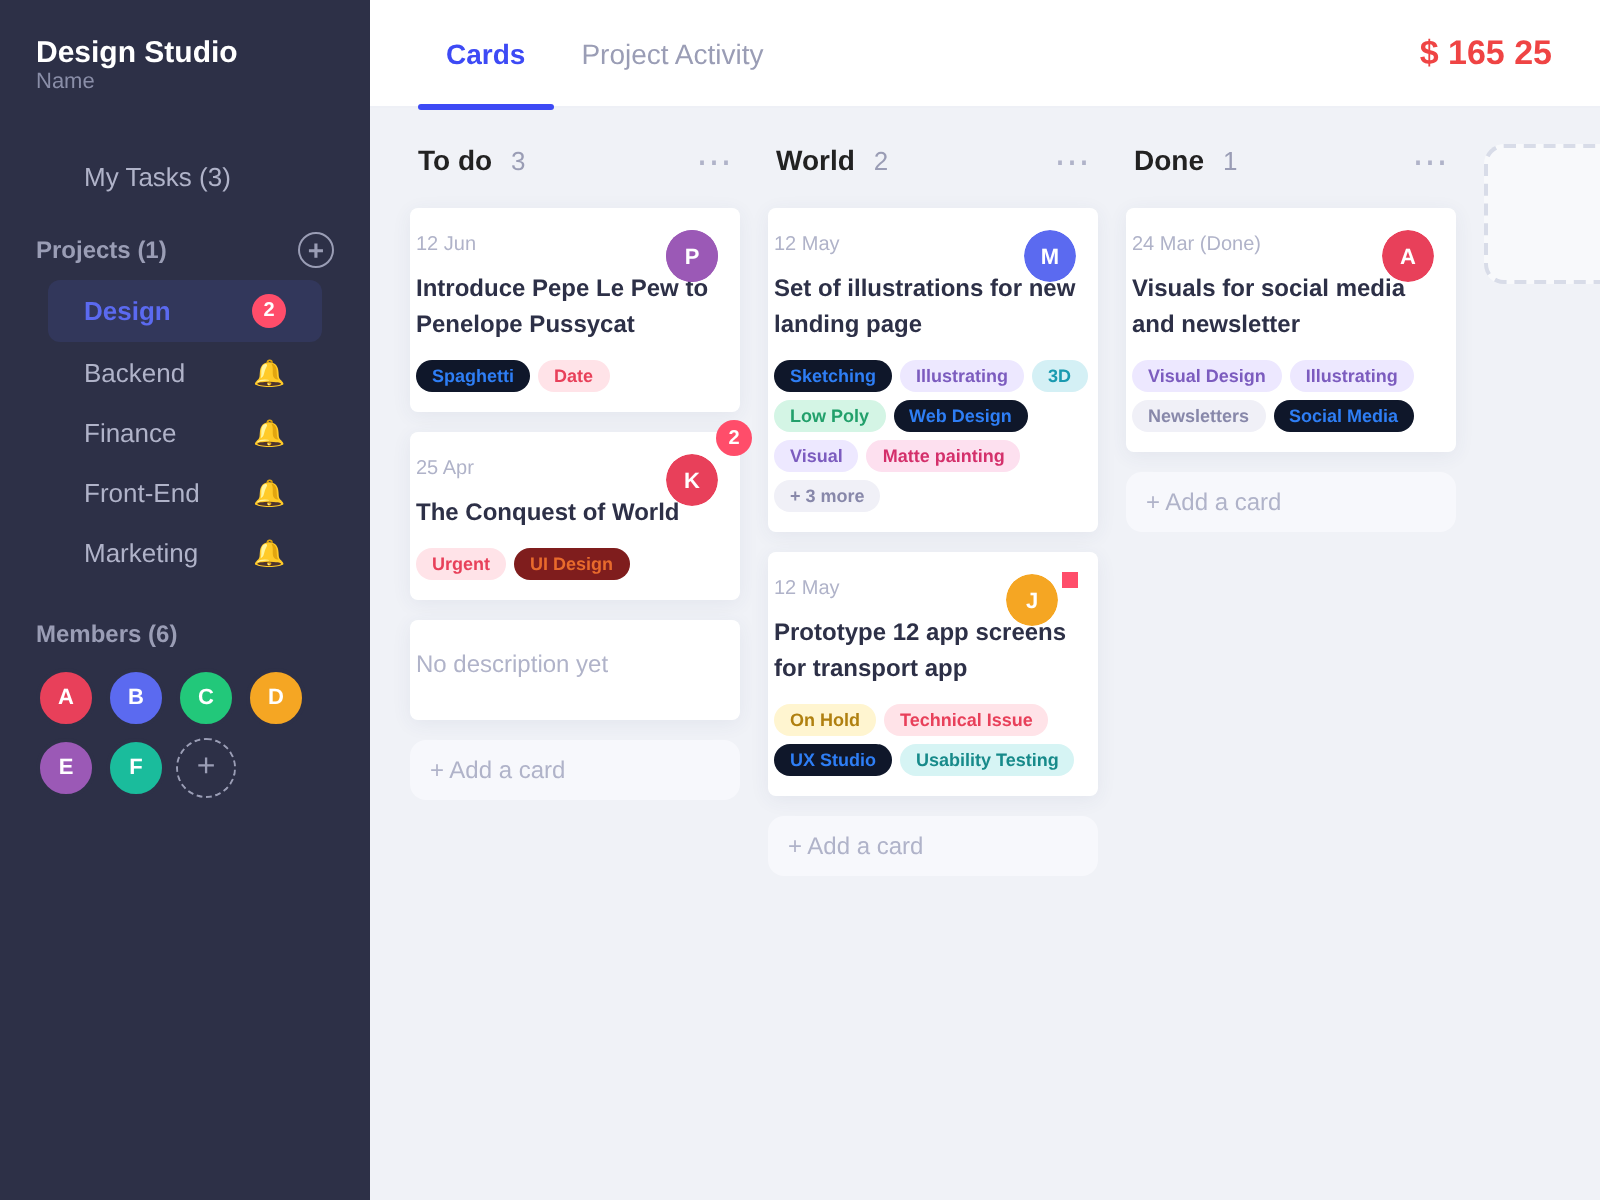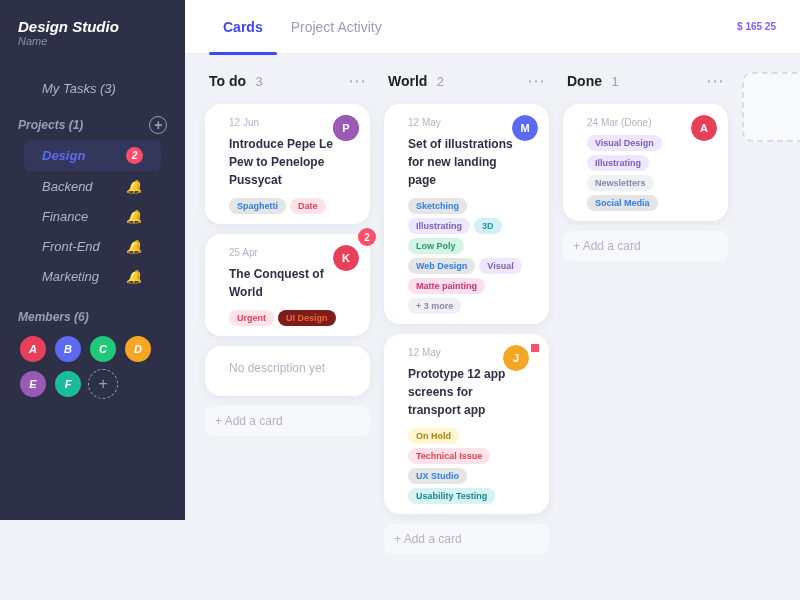--- a/index.html
+++ b/index.html
@@ -3,26 +3,25 @@
   <meta charset="utf-8">
   <style>
     * { box-sizing: border-box; margin: 0; padding: 0; }
     body { font-family: 'Segoe UI', Arial, sans-serif; background: #f0f2f7; width: 800px; height: 600px; overflow: hidden; display: flex; }
 
     
     .sidebar {
       width: 185px;
       min-width: 185px;
       background: #2d3047;
-      height: 520px;
+      height: 600px;
       display: flex;
       flex-direction: column;
       padding: 18px 0;
       color: #fff;
-      font-style: italic;
     }
     .sidebar-brand { padding: 0 18px 18px; }
     .sidebar-brand-name { font-size: 15px; font-weight: 700; color: #fff; }
     .sidebar-brand-sub { font-size: 11px; color: #8a8ea8; }
 
     .sidebar-section { padding: 8px 18px 4px; }
     .sidebar-section-header {
       font-size: 12px; color: #9a9db5; font-weight: 600;
       display: flex; align-items: center; justify-content: space-between;
       margin-bottom: 6px;
@@ -75,59 +74,59 @@
     .topbar-tabs { display: flex; gap: 0; }
     .topbar-tab {
       padding: 6px 14px; font-size: 14px; color: #9a9db5; cursor: pointer;
       font-weight: 500; position: relative;
     }
     .topbar-tab.active { color: #3d4af5; font-weight: 700; }
     .topbar-tab.active::after {
       content: ''; position: absolute; bottom: -14px; left: 0; right: 0;
       height: 3px; background: #3d4af5; border-radius: 2px;
     }
-    .topbar-right { font-size: 10px; color: #8b5cf6; font-weight: 600; }
+    .topbar-right { font-size: 17px; color: #ef4444; font-weight: 600; }
 
     
     .board {
       flex: 1; display: flex; gap: 14px;
       padding: 18px 20px; overflow-x: auto; align-items: flex-start;
     }
 
     
     .column { width: 165px; min-width: 165px; display: flex; flex-direction: column; gap: 10px; }
     .column-header {
       display: flex; align-items: center; justify-content: space-between;
       padding: 0 4px 4px;
     }
     .column-title { font-size: 14px; font-weight: 700; color: #222; }
     .column-count { font-size: 13px; color: #9a9db5; margin-left: 5px; }
     .column-menu { color: #b0b3c9; font-size: 18px; cursor: pointer; line-height: 1; }
 
     
     .card {
-      background: #fff; border-radius: 16px; padding: 13px 24px 10px;
+      background: #fff; border-radius: 4px; padding: 13px 3px 10px;
       box-shadow: 0 2px 10px rgba(60,70,120,0.07); position: relative;
     }
     .card-date { font-size: 10px; color: #b0b3c9; margin-bottom: 7px; }
     .card-title { font-size: 12px; color: #2d3047; font-weight: 600; line-height: 1.5; margin-bottom: 9px; }
     .card-avatar {
       position: absolute; top: 11px; right: 11px;
       width: 26px; height: 26px; border-radius: 50%;
       display: flex; align-items: center; justify-content: center;
       font-size: 10px; font-weight: 700; color: #fff;
     }
     .card-tags { display: flex; flex-wrap: wrap; gap: 4px; margin-top: 4px; }
     .tag {
       font-size: 9px; font-weight: 600; border-radius: 20px;
       padding: 3px 8px; white-space: nowrap;
     }
     .tag-red { background: #ffe3e8; color: #e8405a; text-align: right; }
     .tag-orange { background: #7f1d1d; color: #e86a2c; }
-    .tag-blue { background: #e5e5e5; color: #2e7ef5; }
+    .tag-blue { background: #0f172a; color: #2e7ef5; }
     .tag-green { background: #d4f5e5; color: #22a06b; }
     .tag-purple { background: #ede8ff; color: #7c5cbf; }
     .tag-teal { background: #d4f0f5; color: #1a9ab0; }
     .tag-yellow { background: #fff5d0; color: #b08010; }
     .tag-gray { background: #f0f0f7; color: #8888aa; }
     .tag-pink { background: #fde0ef; color: #d4306b; }
     .tag-cyan { background: #d6f4f4; color: #178a8a; }
 
     .card-badge-corner {
       position: absolute; top: -6px; right: -6px;
@@ -342,20 +341,21 @@
       </div>
 
       <div class="card">
         <div class="card-date" style="color:#b0b3c9;font-size:10px;">24 Mar (Done)</div>
         <div style="position:absolute;top:11px;right:11px;">
           <svg width="26" height="26" viewBox="0 0 26 26" style="border-radius:50%;">
             <circle cx="13" cy="13" r="13" fill="#e8405a"></circle>
             <text x="13" y="17" text-anchor="middle" font-size="11" fill="#fff" font-weight="bold">A</text>
           </svg>
         </div>
+        <div class="card-title">Visuals for social media and newsletter</div>
         <div class="card-tags">
           <span class="tag tag-purple">Visual Design</span>
           <span class="tag tag-purple">Illustrating</span>
           <span class="tag tag-gray">Newsletters</span>
           <span class="tag tag-blue">Social Media</span>
         </div>
       </div>
 
       <button class="add-card">+ Add a card</button>
     </div>

